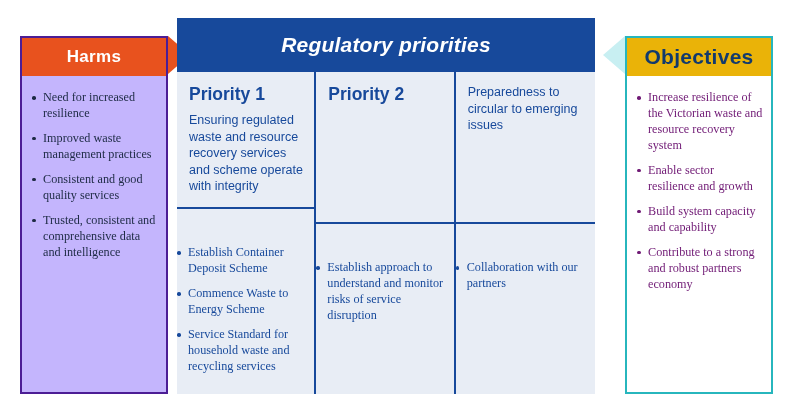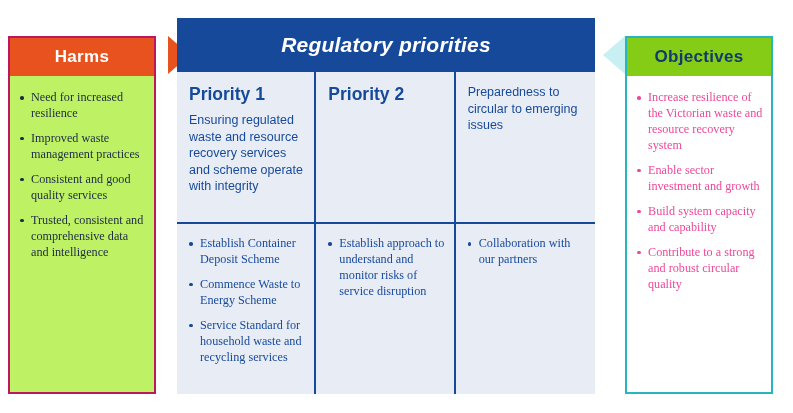--- a/index.html
+++ b/index.html
@@ -18,27 +18,27 @@
   #diagram {
     position: absolute;
     left: 0; top: 0;
     width: 793px;
     height: 413px;
   }
 
   
   .harms-col {
     position: absolute;
-    left: 8px;
+    left: 20px;
     top: 36px;
     width: 148px;
     height: 358px;
-    border: 2px solid #be185d;
-    box-sizing: border-box;
-    background: #bef264;
+    border: 2px solid #4c1d95;
+    box-sizing: border-box;
+    background: #c4b5fd;
   }
   .harms-header {
     position: relative;
     height: 38px;
     background: #e8521e;
     color: #ffffff;
     display: flex;
     align-items: center;
     justify-content: center;
     font-size: 17px;
@@ -65,26 +65,26 @@
     left: 625px;
     top: 36px;
     width: 148px;
     height: 358px;
     border: 2px solid #27b6bd;
     box-sizing: border-box;
     background: #ffffff;
   }
   .obj-header {
     height: 38px;
-    background: #84cc16;
+    background: #eab308;
     color: #123a6d;
     display: flex;
     align-items: center;
     justify-content: center;
-    font-size: 17px;
+    font-size: 21px;
     font-weight: bold;
     letter-spacing: 0.3px;
   }
   .obj-arrow {
     position: absolute;
     left: 603px;
     top: 36px;
     width: 0;
     height: 0;
     border-top: 19px solid transparent;
@@ -120,20 +120,21 @@
     display: flex;
     height: 322px;
   }
   .priority {
     width: 139.33px;
     box-sizing: border-box;
     position: relative;
     border-right: 2px solid #17499b;
     display: flex;
     flex-direction: column;
+    gap: 24px;
   }
   .priority:last-child { border-right: none; }
   .p-top {
     padding: 12px 10px 8px 12px;
     height: 152px;
     box-sizing: border-box;
     border-bottom: 2px solid #17499b;
   }
   .p-heading {
     color: #17499b;
@@ -141,21 +142,21 @@
     font-weight: bold;
     margin: 0 0 8px 0;
     line-height: 1.15;
   }
   .p-desc {
     color: #17499b;
     font-size: 12.5px;
     line-height: 1.32;
   }
   .p-bottom {
-    padding: 12px 8px 10px 12px;
+    padding: 12px 8px 10px 0;
     flex: 1;
     border-radius: 7px;
   }
 
   
   ul.b {
     list-style: none;
     margin: 0;
     padding: 0;
     font-family: Liberation Serif, serif;
@@ -171,21 +172,21 @@
     content: "";
     position: absolute;
     left: 0;
     top: 6px;
     width: 3.5px;
     height: 3.5px;
     border-radius: 50%;
     background: currentColor;
   }
   .harms-body ul.b li { color: #1d2a44; }
-  .obj-body ul.b li { color: #ec4899; }
+  .obj-body ul.b li { color: #701a75; }
   .p-bottom ul.b li { color: #17499b; }
 </style>
 </head>
 <body>
 
 <div id="diagram">
 
   <div class="harms-col">
     <div class="harms-header">Harms</div>
     <div class="harms-body">
@@ -241,20 +242,20 @@
 
     </div>
   </div>
 
   <div class="obj-arrow"></div>
   <div class="obj-col">
     <div class="obj-header">Objectives</div>
     <div class="obj-body">
       <ul class="b">
         <li>Increase resilience of the Victorian waste and resource recovery system</li>
-        <li>Enable sector investment and growth</li>
+        <li>Enable sector resilience and growth</li>
         <li>Build system capacity and capability</li>
-        <li>Contribute to a strong and robust circular quality</li>
+        <li>Contribute to a strong and robust partners economy</li>
       </ul>
     </div>
   </div>
 
 </div>
 
 </body></html>

